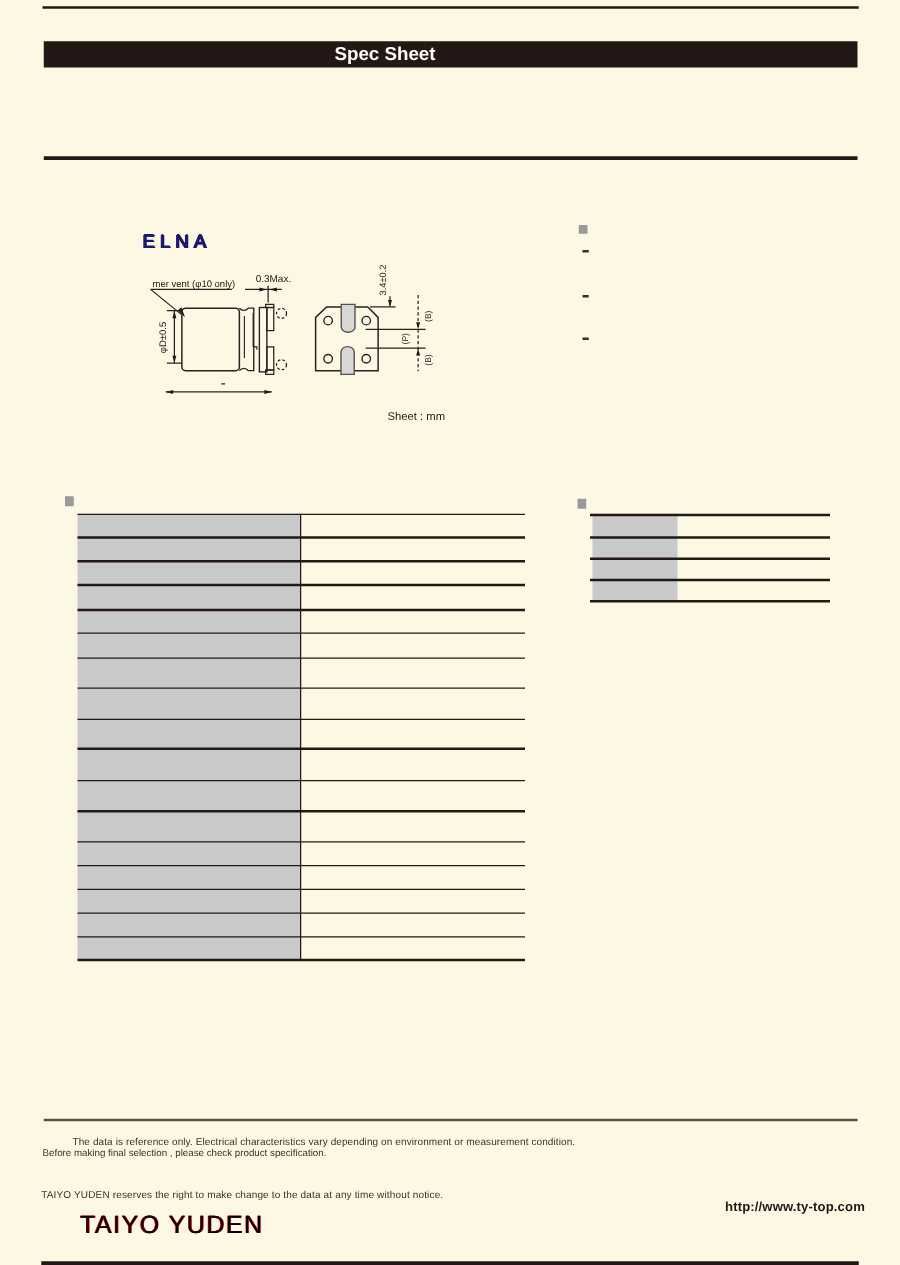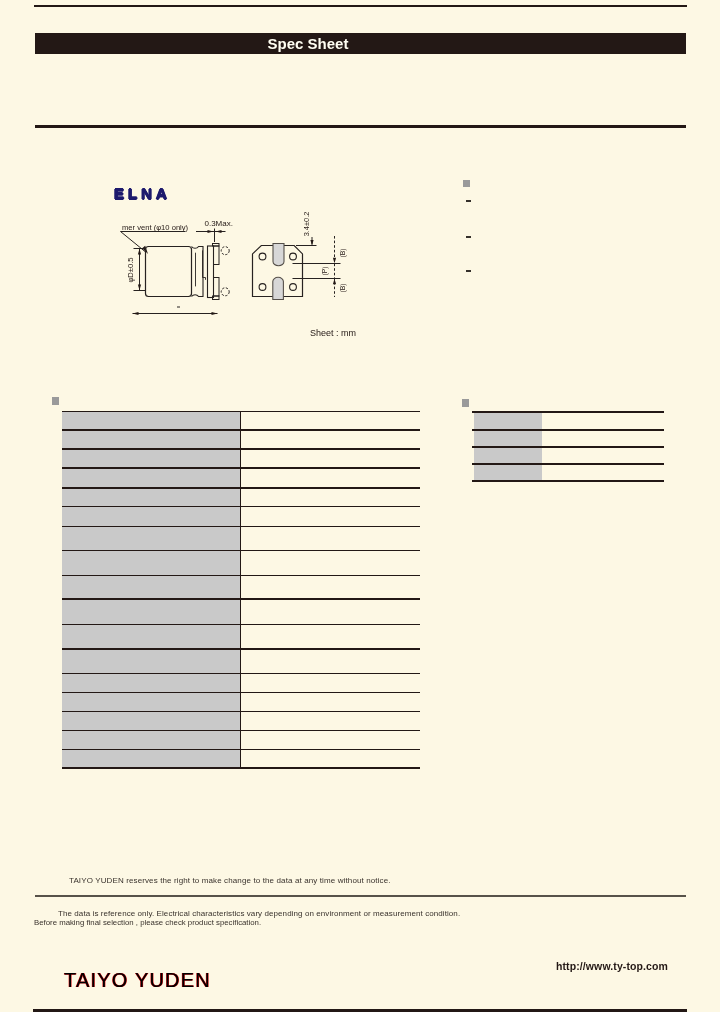--- a/index.html
+++ b/index.html
@@ -12,21 +12,21 @@
 <body>
 
 <div class="hline" style="left:34px;top:5px;width:653px;height:2px;"></div>
 
 <div class="abs" style="left:35px;top:33px;width:651px;height:21px;background:#231815;"></div>
 
 <div class="abs" style="left:35px;top:33px;width:546px;height:21px;line-height:21px;text-align:center;color:#fffef2;font-size:15px;font-weight:bold;">Spec Sheet</div>
 
 <div class="hline" style="left:35px;top:125px;width:651px;height:3px;"></div>
 
-<div class="abs" style="left:114px;top:184.5px;color:#1d1a6d;font-size:15px;font-weight:bold;letter-spacing:4px;text-shadow:0.7px 0 #1d1a6d,-0.7px 0 #1d1a6d,0 0.6px #1d1a6d,0 -0.6px #1d1a6d;">ELNA</div>
+<div class="abs" style="left:114px;top:184.5px;color:#1d1a6d;font-size:15px;font-weight:normal;letter-spacing:4px;text-shadow:0.7px 0 #1d1a6d,-0.7px 0 #1d1a6d,0 0.6px #1d1a6d,0 -0.6px #1d1a6d;">ELNA</div>
 
 <div class="abs" style="left:463px;top:180px;width:7px;height:7px;background:#9a9a9a;"></div>
 
 <div class="abs" style="left:466px;top:200px;width:5px;height:2px;background:#35302b;"></div>
 
 <div class="abs" style="left:466px;top:236px;width:5px;height:2px;background:#35302b;"></div>
 
 <div class="abs" style="left:466px;top:270px;width:5px;height:2px;background:#35302b;"></div>
 
 <svg class="abs" style="left:100px;top:200px;" width="260" height="145" viewBox="0 0 260 145" fill="none" stroke="none">
@@ -148,21 +148,21 @@
   <div class="hline" style="left:0;top:17.5px;width:192px;height:2px;"></div>
   <div class="hline" style="left:0;top:34.5px;width:192px;height:2px;"></div>
   <div class="hline" style="left:0;top:52px;width:192px;height:2px;"></div>
   <div class="hline" style="left:0;top:69px;width:192px;height:2px;"></div>
 </div>
 
 <div class="abs" style="left:35px;top:895px;width:651px;height:1.5px;background:#575249;"></div>
 
 <div class="abs" style="left:33px;top:908.5px;font-size:8px;letter-spacing:0.08px;color:#39322c;margin-left:25px;">The data is reference only. Electrical characteristics vary depending on environment or measurement condition.</div>
 
-<div class="abs" style="left:33px;top:876px;font-size:8px;letter-spacing:0.12px;color:#39322c;margin-left:36px;">TAIYO YUDEN reserves the right to make change to the data at any time without notice.</div>
+<div class="abs" style="left:33px;top:951px;font-size:8px;letter-spacing:0.12px;color:#39322c;">TAIYO YUDEN reserves the right to make change to the data at any time without notice.</div>
 
 <div class="abs" style="left:34px;top:918px;font-size:7.8px;color:#39322c;">Before making final selection , please check product specification.</div>
 
 <div class="abs" style="left:36px;top:969px;color:#000000;font-size:20px;font-weight:normal;letter-spacing:1.2px;text-shadow:0.5px 0 #d20a10,-0.5px 0 #d20a10;margin-left:28px;">TAIYO YUDEN</div>
 
-<div class="abs" style="left:556px;top:960px;font-size:10.5px;font-weight:bold;letter-spacing:0.1px;color:#231815;">http://www.ty-top.com</div>
+<div class="abs" style="left:580px;top:960px;font-size:10.5px;font-weight:bold;letter-spacing:0.1px;color:#231815;">http://www.ty-top.com</div>
 
 <div class="hline" style="left:33px;top:1008.5px;width:654px;height:3px;"></div>
 
 </body></html>

